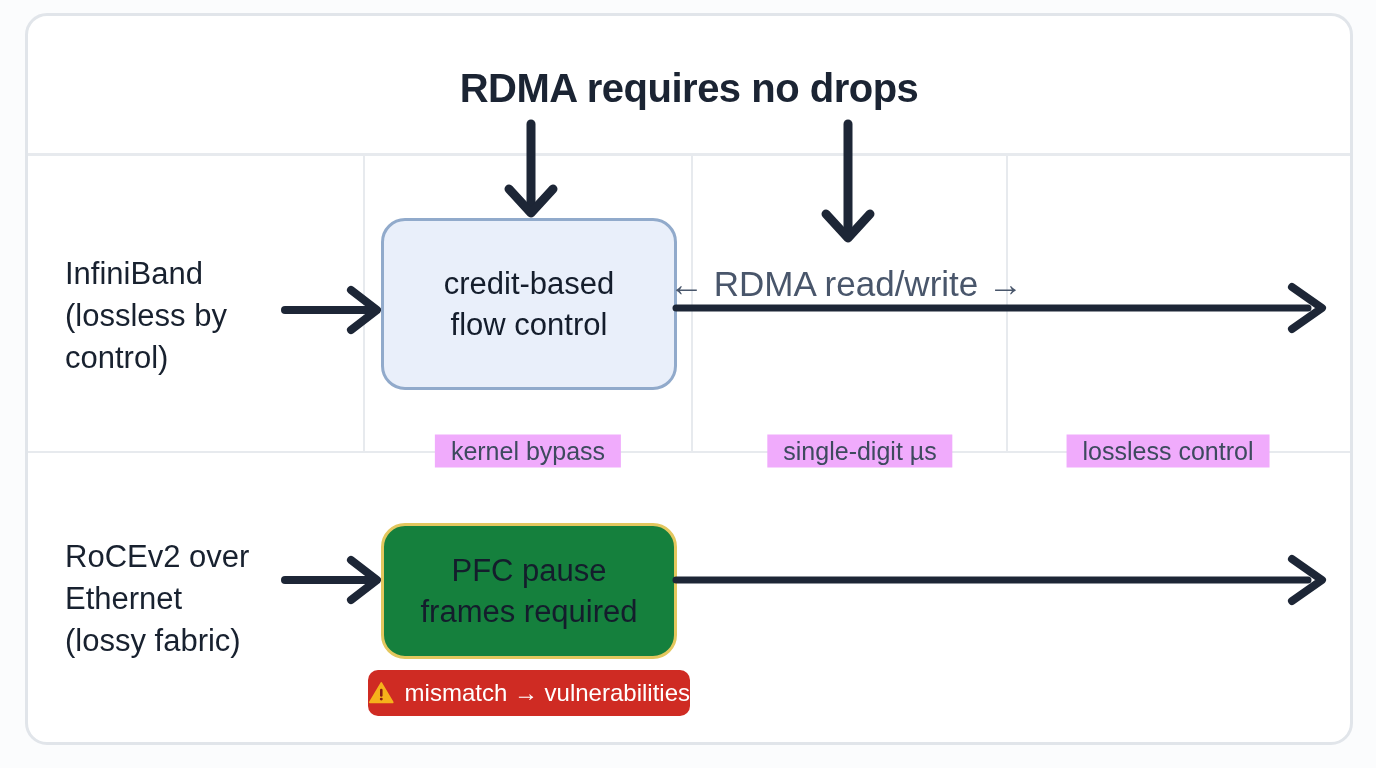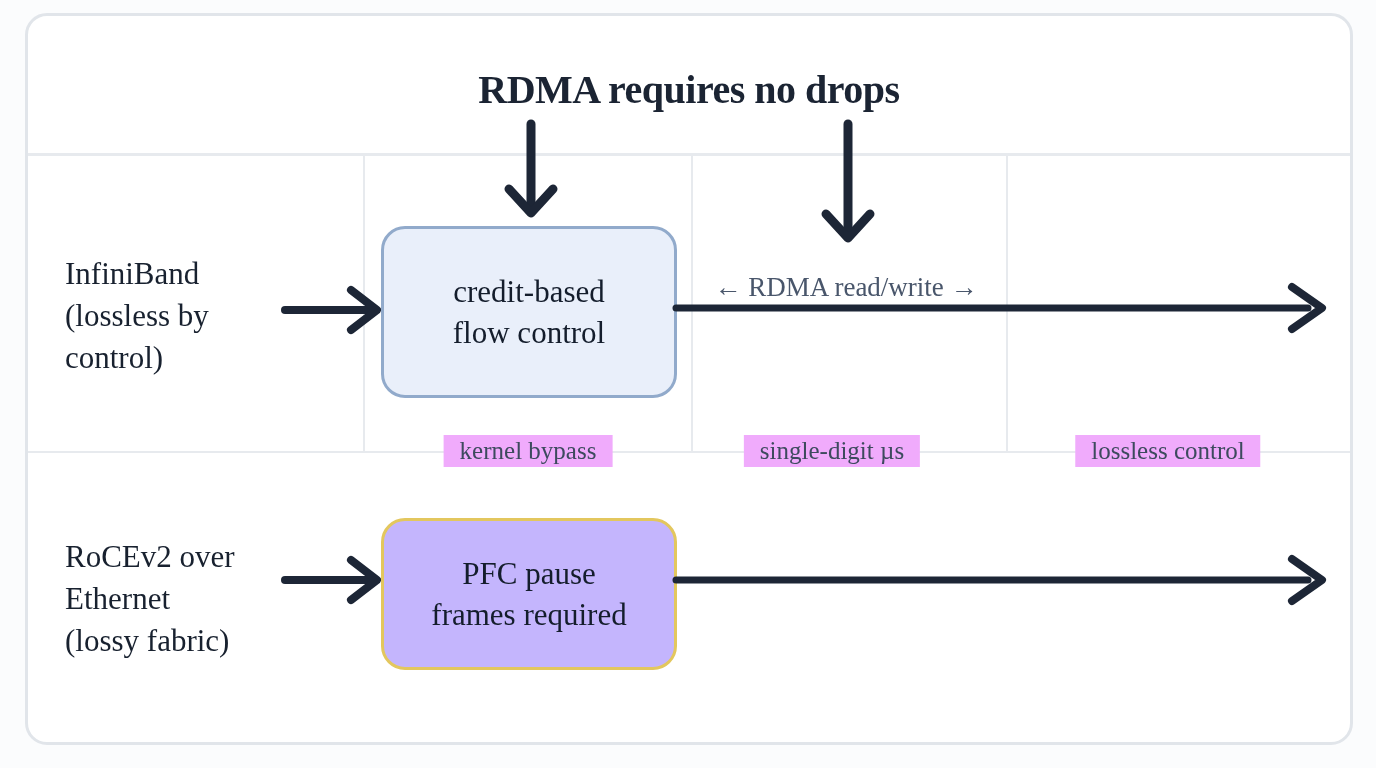--- a/index.html
+++ b/index.html
@@ -11,21 +11,20 @@
     position: relative;
   }
   .card {
     position: absolute;
     left: 25px; top: 13px;
     width: 1328px; height: 732px;
     background: #ffffff;
     border: 3px solid #e1e5ea;
     border-radius: 22px;
     box-sizing: border-box;
-    font-family: Liberation Serif, serif;
   }
   .abs { position: absolute; }
 
   .title {
     left: 0; top: 50px; width: 100%;
     text-align: center;
     font-size: 40px;
     font-weight: 600;
     letter-spacing: -0.5px;
     color: #1b2433;
@@ -53,37 +52,36 @@
     width: 296px;
     border-radius: 24px;
     display: flex;
     align-items: center;
     justify-content: center;
     text-align: center;
     font-size: 31px;
     line-height: 41px;
     color: #141d2c;
     white-space: pre-line;
-    margin-top: 8px;
   }
   .flow-box.blue {
     left: 353px; top: 202px; height: 172px;
     background: #e9effa;
     border: 3px solid #91aacb;
   }
   .flow-box.yellow {
-    left: 353px; top: 494px; height: 152px;
-    background: #c4b5fd;
+    left: 353px; top: 507px; height: 136px;
+    background: #15803d;
     border: 3px solid #e3c75e;
   }
 
   .flow-caption {
-    top: 256px;
+    top: 248px;
     transform: translateX(-50%);
-    font-size: 27px;
+    font-size: 35px;
     color: #49566b;
     white-space: nowrap;
   }
 
   .col-label {
     top: 435px;
     transform: translate(-50%, -50%);
     background: #f0abfc;
     padding: 2px 16px;
     font-size: 25px;
@@ -152,21 +150,21 @@
   </div>
 
   <div class="abs flow-caption" style="left:818px">← RDMA read/write →</div>
 
   <svg class="abs arrow" style="left:646px; top:262px" width="660" height="60" viewBox="0 0 660 60">
     <line x1="2" y1="30" x2="634" y2="30" stroke-width="7"></line>
     <polyline points="618,9 648,30 618,51" stroke-width="8"></polyline>
   </svg>
 
   <div class="abs col-label" style="left:500px">kernel bypass</div>
-  <div class="abs col-label" style="left:804px">single-digit µs</div>
+  <div class="abs col-label" style="left:832px">single-digit µs</div>
   <div class="abs col-label" style="left:1140px">lossless control</div>
 
   <div class="abs row-label" style="left:37px; top:520px">RoCEv2 over
 Ethernet
 (lossy fabric)</div>
 
   <svg class="abs arrow" style="left:253px; top:534px" width="105" height="60" viewBox="0 0 105 60">
     <line x1="4" y1="30" x2="86" y2="30" stroke-width="8"></line>
     <polyline points="70,10 96,30 70,50" stroke-width="8"></polyline>
   </svg>
@@ -174,14 +172,22 @@
   <div class="abs flow-box yellow">
     <span>PFC pause
 frames required</span>
   </div>
 
   <svg class="abs arrow" style="left:646px; top:534px" width="660" height="60" viewBox="0 0 660 60">
     <line x1="2" y1="30" x2="634" y2="30" stroke-width="7"></line>
     <polyline points="618,9 648,30 618,51" stroke-width="8"></polyline>
   </svg>
 
+  <div class="abs badge">
+    <svg width="27" height="24" viewBox="0 0 27 24">
+      <path d="M13.5 2 L25 21.5 H2 Z" fill="#f6b21b" stroke="#f6b21b" stroke-width="2" stroke-linejoin="round"></path>
+      <line x1="13.5" y1="9" x2="13.5" y2="14.5" stroke="#8a1d15" stroke-width="2.6" stroke-linecap="round"></line>
+      <circle cx="13.5" cy="18.2" r="1.5" fill="#8a1d15"></circle>
+    </svg>
+    <span>mismatch → vulnerabilities</span>
+  </div>
 
 </div>
 
 </body></html>

